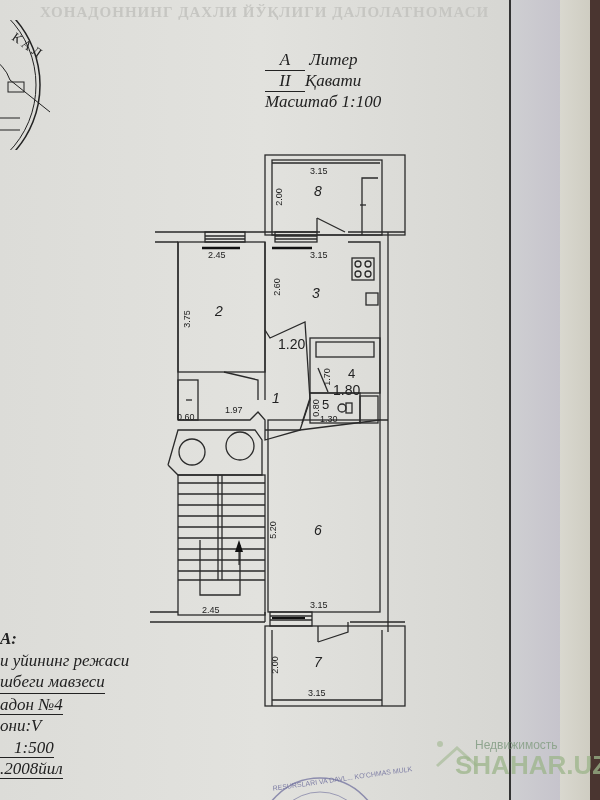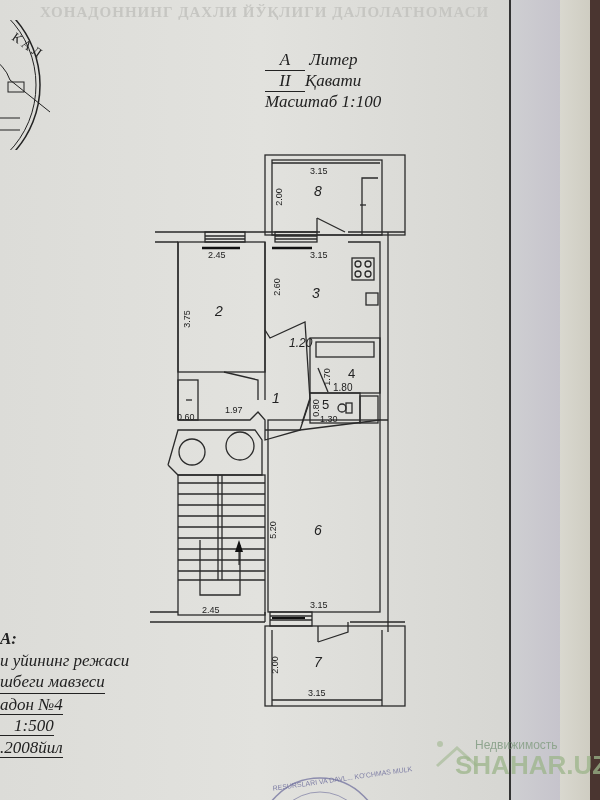--- a/index.html
+++ b/index.html
@@ -161,39 +161,40 @@
   <span style="position:absolute;left:322px;top:397px;font-size:13px;">5</span>
   <span style="position:absolute;left:314px;top:522px;font-size:14px;font-style:italic;">6</span>
   <span style="position:absolute;left:314px;top:654px;font-size:14px;font-style:italic;">7</span>
 
   <span style="position:absolute;left:310px;top:166px;font-size:9px;">3.15</span>
   <span style="position:absolute;left:270px;top:192px;font-size:9px;transform:rotate(-90deg);">2.00</span>
   <span style="position:absolute;left:208px;top:250px;font-size:9px;">2.45</span>
   <span style="position:absolute;left:310px;top:250px;font-size:9px;">3.15</span>
   <span style="position:absolute;left:268px;top:282px;font-size:9px;transform:rotate(-90deg);">2.60</span>
   <span style="position:absolute;left:178px;top:314px;font-size:9px;transform:rotate(-90deg);">3.75</span>
-  <span style="position:absolute;left:289px;top:336px;font-size:12px;font-style:italic;">1.20</span>
+  <span style="position:absolute;left:278px;top:336px;font-size:14px;">1.20</span>
   <span style="position:absolute;left:318px;top:372px;font-size:9px;transform:rotate(-90deg);">1.70</span>
-  <span style="position:absolute;left:333px;top:382px;font-size:10px;">1.80</span>
+  <span style="position:absolute;left:333px;top:382px;font-size:14px;">1.80</span>
   <span style="position:absolute;left:307px;top:403px;font-size:9px;transform:rotate(-90deg);">0.80</span>
   <span style="position:absolute;left:320px;top:414px;font-size:9px;">1.30</span>
   <span style="position:absolute;left:177px;top:412px;font-size:9px;">0.60</span>
   <span style="position:absolute;left:225px;top:405px;font-size:9px;">1.97</span>
   <span style="position:absolute;left:264px;top:525px;font-size:9px;transform:rotate(-90deg);">5.20</span>
   <span style="position:absolute;left:202px;top:605px;font-size:9px;">2.45</span>
   <span style="position:absolute;left:310px;top:600px;font-size:9px;">3.15</span>
   <span style="position:absolute;left:266px;top:660px;font-size:9px;transform:rotate(-90deg);">2.00</span>
   <span style="position:absolute;left:308px;top:688px;font-size:9px;">3.15</span>
 </div>
 
 <div class="legend">
   <div style="font-weight:bold;">А:</div>
   <div>и уйининг режаси</div>
   <div class="u" style="display:inline-block">шбеги мавзеси</div>
   <div><span class="u">адон №4</span></div>
+  <div>они:V</div>
   <div><span class="u" style="padding-left:14px">1:500</span></div>
   <div><span class="u">.2008йил</span></div>
 </div>
 
 <svg class="seal" viewBox="0 0 140 60">
   <circle cx="70" cy="70" r="62" fill="none" stroke="#6a6a9a" stroke-width="1.5" opacity="0.7"></circle>
   <circle cx="70" cy="70" r="48" fill="none" stroke="#6a6a9a" stroke-width="1" opacity="0.6"></circle>
 </svg>
 <div style="position:absolute;left:272px;top:775px;font-family:'Liberation Sans',sans-serif;font-size:7px;color:#6a6a9a;opacity:0.8;transform:rotate(-8deg);white-space:nowrap;">RESURSLARI VA DAVL... KO'CHMAS MULK</div>
 

